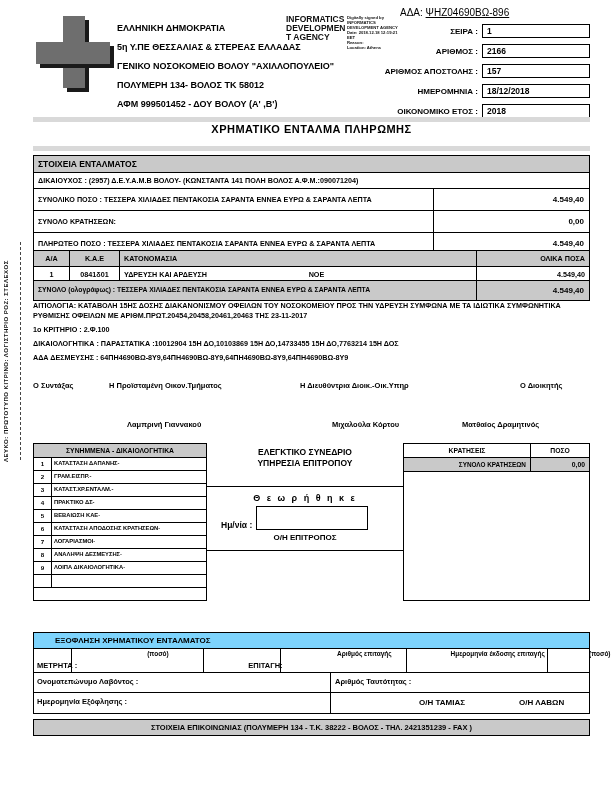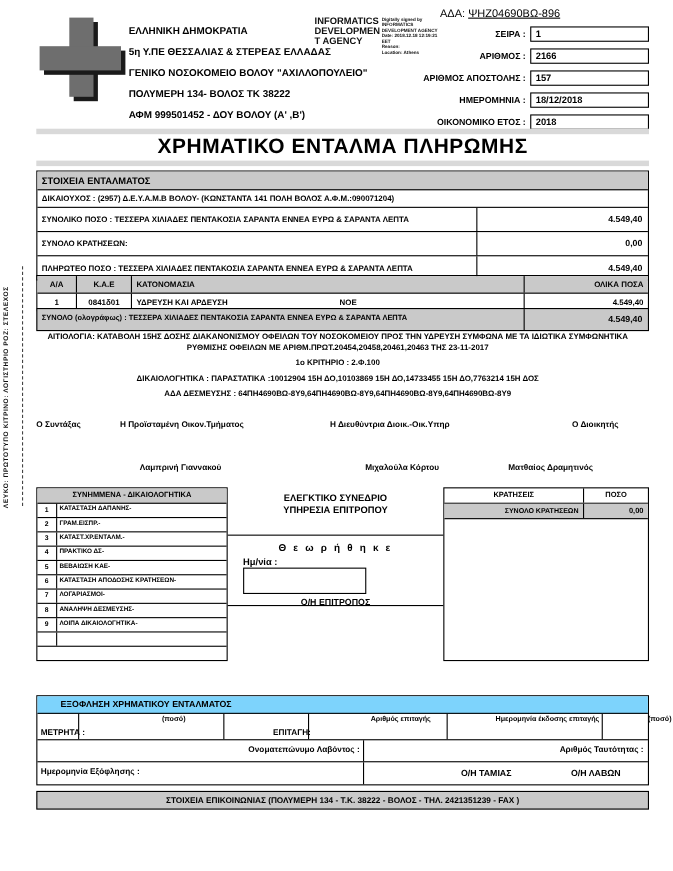--- a/index.html
+++ b/index.html
@@ -24,21 +24,21 @@
   .ada { left:400px; top:7px; font-size:10px; white-space:nowrap; }
   .ada .code { text-decoration:underline; }
 
   .hfields { left:338px; top:21px; width:252px; }
   .fld { display:flex; align-items:center; height:20px; }
   .fl { flex:1; text-align:right; font-weight:bold; font-size:8px; padding-right:4px; white-space:nowrap; }
   .fv { width:108px; height:14px; border:1px solid #000; font-weight:bold; font-size:8.5px; padding:1px 4px; }
 
   
   .band { left:33px; width:557px; height:5px; background:#d9d9d9; }
-  .doc-title { left:33px; top:123px; width:557px; text-align:center; font-weight:bold; font-size:19px; letter-spacing:0.5px; }
+  .doc-title { left:33px; top:123px; width:557px; text-align:center; font-weight:bold; font-size:11px; letter-spacing:0.5px; }
 
   
   .entalma { left:33px; top:155px; width:557px; border:1px solid #000; }
   .sec-head { background:#c9c9c9; border-bottom:1px solid #000; font-weight:bold; font-size:8.5px; padding:3px 4px; }
   .benef { font-weight:bold; font-size:7.2px; padding:3px 4px; border-bottom:1px solid #000; white-space:nowrap; }
   .erow { display:flex; border-bottom:1px solid #000;gap:43px; }
   .erow:last-child { border-bottom:none; }
   .erow .lbl { flex:1; font-weight:bold; font-size:7.2px; padding:6px 4px; border-right:1px solid #000; white-space:nowrap; }
   .erow .amt { width:112px; text-align:right; font-weight:bold; font-size:8px; padding:6px 5px; }
 
@@ -50,38 +50,38 @@
   .ic.aa { width:36px; text-align:center; }
   .ic.kae { width:50px; text-align:center; }
   .ic.nm { flex:1; position:relative; }
   .ic.am { width:112px; text-align:right; border-right:none; }
   .note { position:absolute; left:53%; top:3px; }
   .itotal { left:33px; top:280px; width:557px; border:1px solid #000; background:#c9c9c9; display:flex; }
   .itotal .lbl { flex:1; font-weight:bold; font-size:6.8px; padding:5px 4px; border-right:1px solid #000; white-space:nowrap; }
   .itotal .amt { width:112px; text-align:right; font-weight:bold; font-size:8px; padding:5px 5px; }
 
   
-  .details { left:33px; top:301px; width:548px;text-align:center; }
+  .details { left:33px; top:301px; width:548px; }
   .dline { font-weight:bold; font-size:7.2px; line-height:9.5px; margin-bottom:4.5px; }
 
   
   .sig { font-weight:bold; font-size:7.5px; white-space:nowrap; }
 
   
   .attach { left:33px; top:443px; width:174px; height:158px; border:1px solid #000; }
   .attach .hd { background:#c9c9c9; border-bottom:1px solid #000; text-align:center; font-weight:bold; font-size:6.8px; padding:3px 1px; }
   .att-row { display:flex; border-bottom:1px solid #000; height:13px; }
   .att-row .n { width:18px; border-right:1px solid #000; text-align:center; font-weight:bold; font-size:6.2px; padding-top:2px; }
   .att-row .t { flex:1; font-weight:bold; font-size:5.8px; padding:2px 0 0 2px; white-space:nowrap; }
 
   
   .court-title { left:207px; top:447px; width:196px; text-align:center; font-weight:bold; font-size:8.5px; line-height:11px; }
   .court-box { left:207px; top:486px; width:196px; height:65px; border-top:1px solid #000; border-bottom:1px solid #000; }
   .approved { text-align:center; font-weight:bold; font-size:9px; letter-spacing:2px; margin-top:6px; }
-  .dateline { display:flex; align-items:flex-start; margin:3px 0 0 14px;flex-direction:column; }
+  .dateline { display:flex; align-items:flex-end; margin:3px 0 0 14px; }
   .dateline .dl { font-weight:bold; font-size:8.5px; margin-right:4px; white-space:nowrap; }
   .datebox { width:112px; height:24px; border:1px solid #000; background:#fff; }
   .commissioner { text-align:center; font-weight:bold; font-size:8px; margin-top:3px; }
 
   
   .deduct { left:403px; top:443px; width:187px; height:158px; border:1px solid #000; }
   .drow { display:flex; border-bottom:1px solid #000; }
   .drow .c1 { flex:1; border-right:1px solid #000; font-weight:bold; font-size:6.8px; padding:3px 4px; }
   .drow .c2 { width:58px; font-weight:bold; font-size:6.8px; padding:3px 4px; }
   .drow.hd .c1, .drow.hd .c2 { text-align:center; }
@@ -92,21 +92,21 @@
   
   .payment { left:33px; top:632px; width:557px; border:1px solid #000; }
   .pay-head { background:#7dd3fc; border-bottom:1px solid #000; font-weight:bold; font-size:8px; padding:3px 21px; }
   .prow1 { display:flex; height:24px; border-bottom:1px solid #000;gap:41px; }
   .pc { border-right:1px solid #000; position:relative; }
   .pc:last-child { border-right:none; }
   .pc .cap { position:absolute; top:1px; left:0; right:0; text-align:center; font-weight:bold; font-size:6.5px; }
   .pc .blbl { position:absolute; bottom:2px; left:3px; font-weight:bold; font-size:7.5px; white-space:nowrap; }
   .pc1 { width:46px; } .pc2 { width:112px; } .pc3 { width:44px; }
   .pc4 { width:104px; } .pc5 { width:122px; } .pc6 { flex:1; }
-  .prow2 { display:flex; height:20px; border-bottom:1px solid #000;text-align:right; }
+  .prow2 { display:flex; height:20px; border-bottom:1px solid #000; }
   .prow2 .left { width:297px; border-right:1px solid #000; font-weight:bold; font-size:7.5px; padding:4px 3px; }
   .prow2 .right { flex:1; font-weight:bold; font-size:7.5px; padding:4px 4px; }
   .prow3 { display:flex; height:20px; position:relative; }
   .prow3 .left { width:297px; border-right:1px solid #000; font-weight:bold; font-size:7.5px; padding:4px 3px; }
   .prow3 .who { position:absolute; top:5px; font-weight:bold; font-size:8px; }
   .contact { left:33px; top:719px; width:557px; border:1px solid #000; background:#c9c9c9; text-align:center; font-weight:bold; font-size:7.5px; padding:3px 0; }
 
   
   .side-note { left:3px; top:232px; height:230px; writing-mode:vertical-rl; transform:rotate(180deg); font-weight:bold; font-size:6px; letter-spacing:0.5px; white-space:nowrap; color:#111; }
   .cut-line { left:20px; top:242px; height:218px; width:0; border-left:1px dashed #444; }
@@ -121,21 +121,21 @@
 
   <div class="abs cross">
     <div class="vbar"></div>
     <div class="hbar"></div>
   </div>
 
   <div class="abs org">
     <div>ΕΛΛΗΝΙΚΗ ΔΗΜΟΚΡΑΤΙΑ</div>
     <div>5η Υ.ΠΕ ΘΕΣΣΑΛΙΑΣ &amp; ΣΤΕΡΕΑΣ ΕΛΛΑΔΑΣ</div>
     <div>ΓΕΝΙΚΟ ΝΟΣΟΚΟΜΕΙΟ ΒΟΛΟΥ "ΑΧΙΛΛΟΠΟΥΛΕΙΟ"</div>
-    <div>ΠΟΛΥΜΕΡΗ 134- ΒΟΛΟΣ ΤΚ 38222</div>
+    <div>ΠΟΛΥΜΕΡΗ 134- ΒΟΛΟΣ ΤΚ 58012</div>
     <div>ΑΦΜ 999501452 - ΔΟΥ ΒΟΛΟΥ (Α' ,Β')</div>
   </div>
 
   <div class="abs stamp-big">INFORMATICS
 DEVELOPMEN
 T AGENCY</div>
   <div class="abs stamp-small">Digitally signed by
 INFORMATICS
 DEVELOPMENT AGENCY
 Date: 2018.12.18 12:19:21

